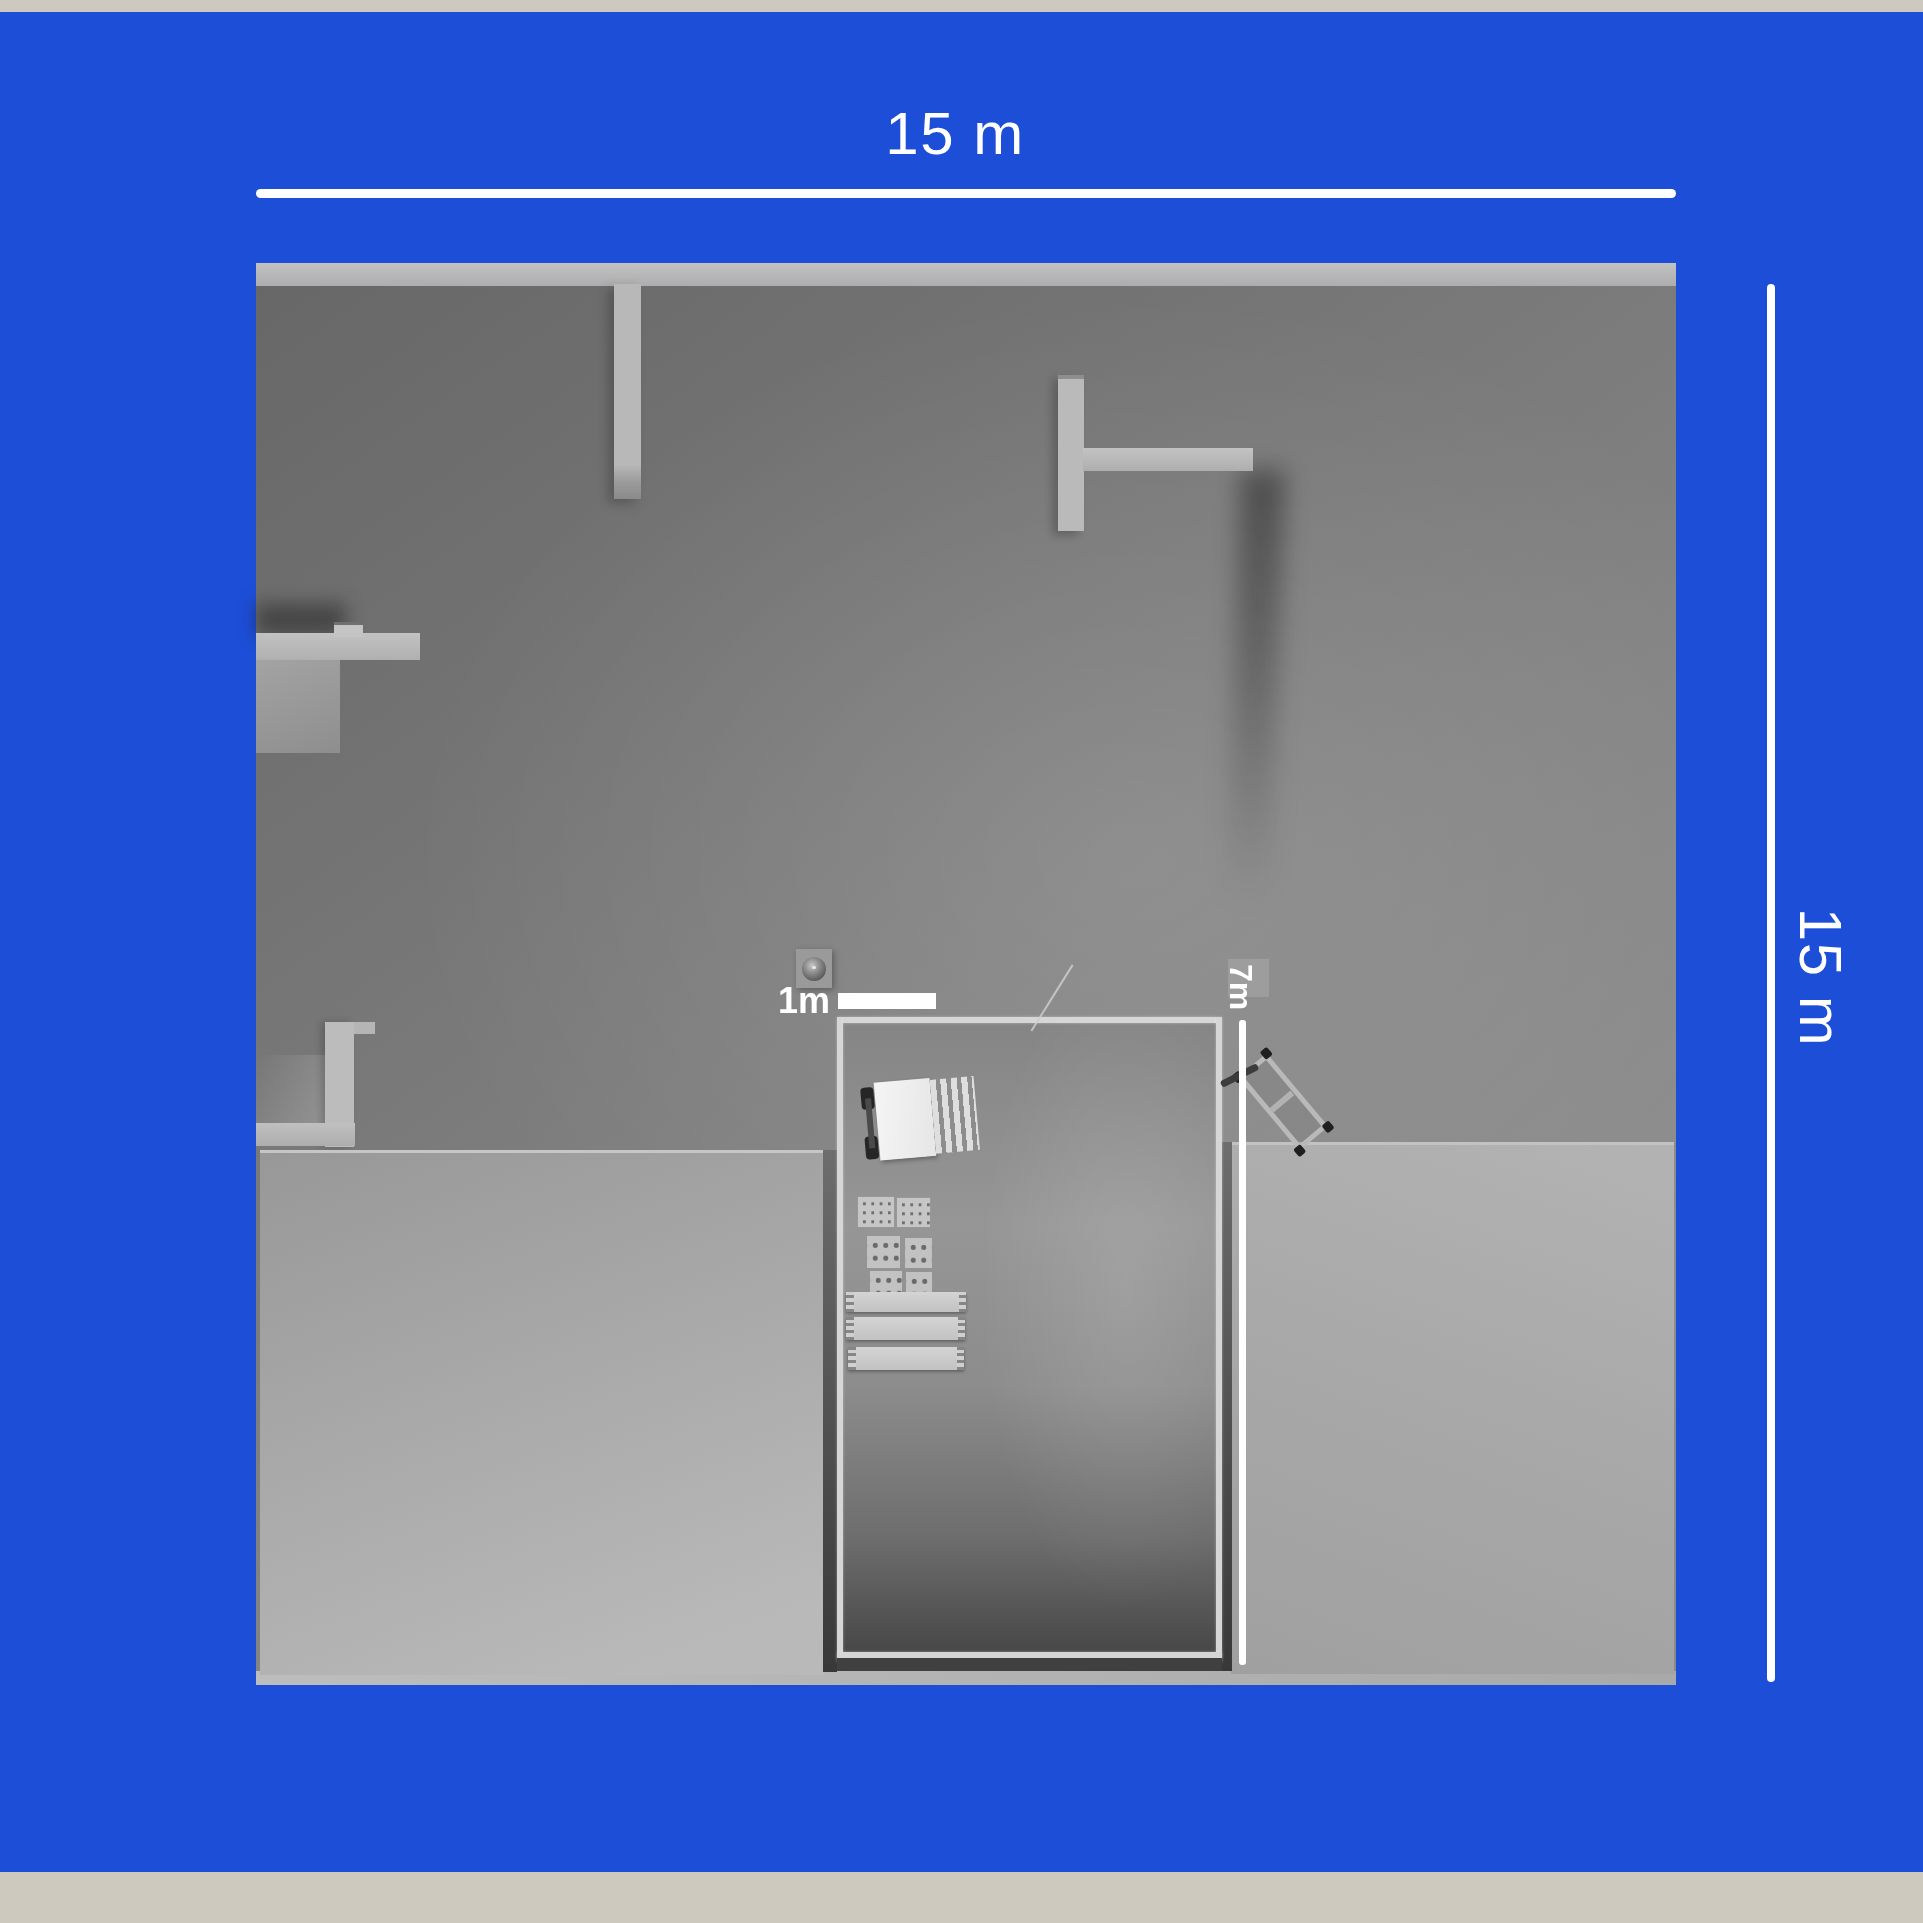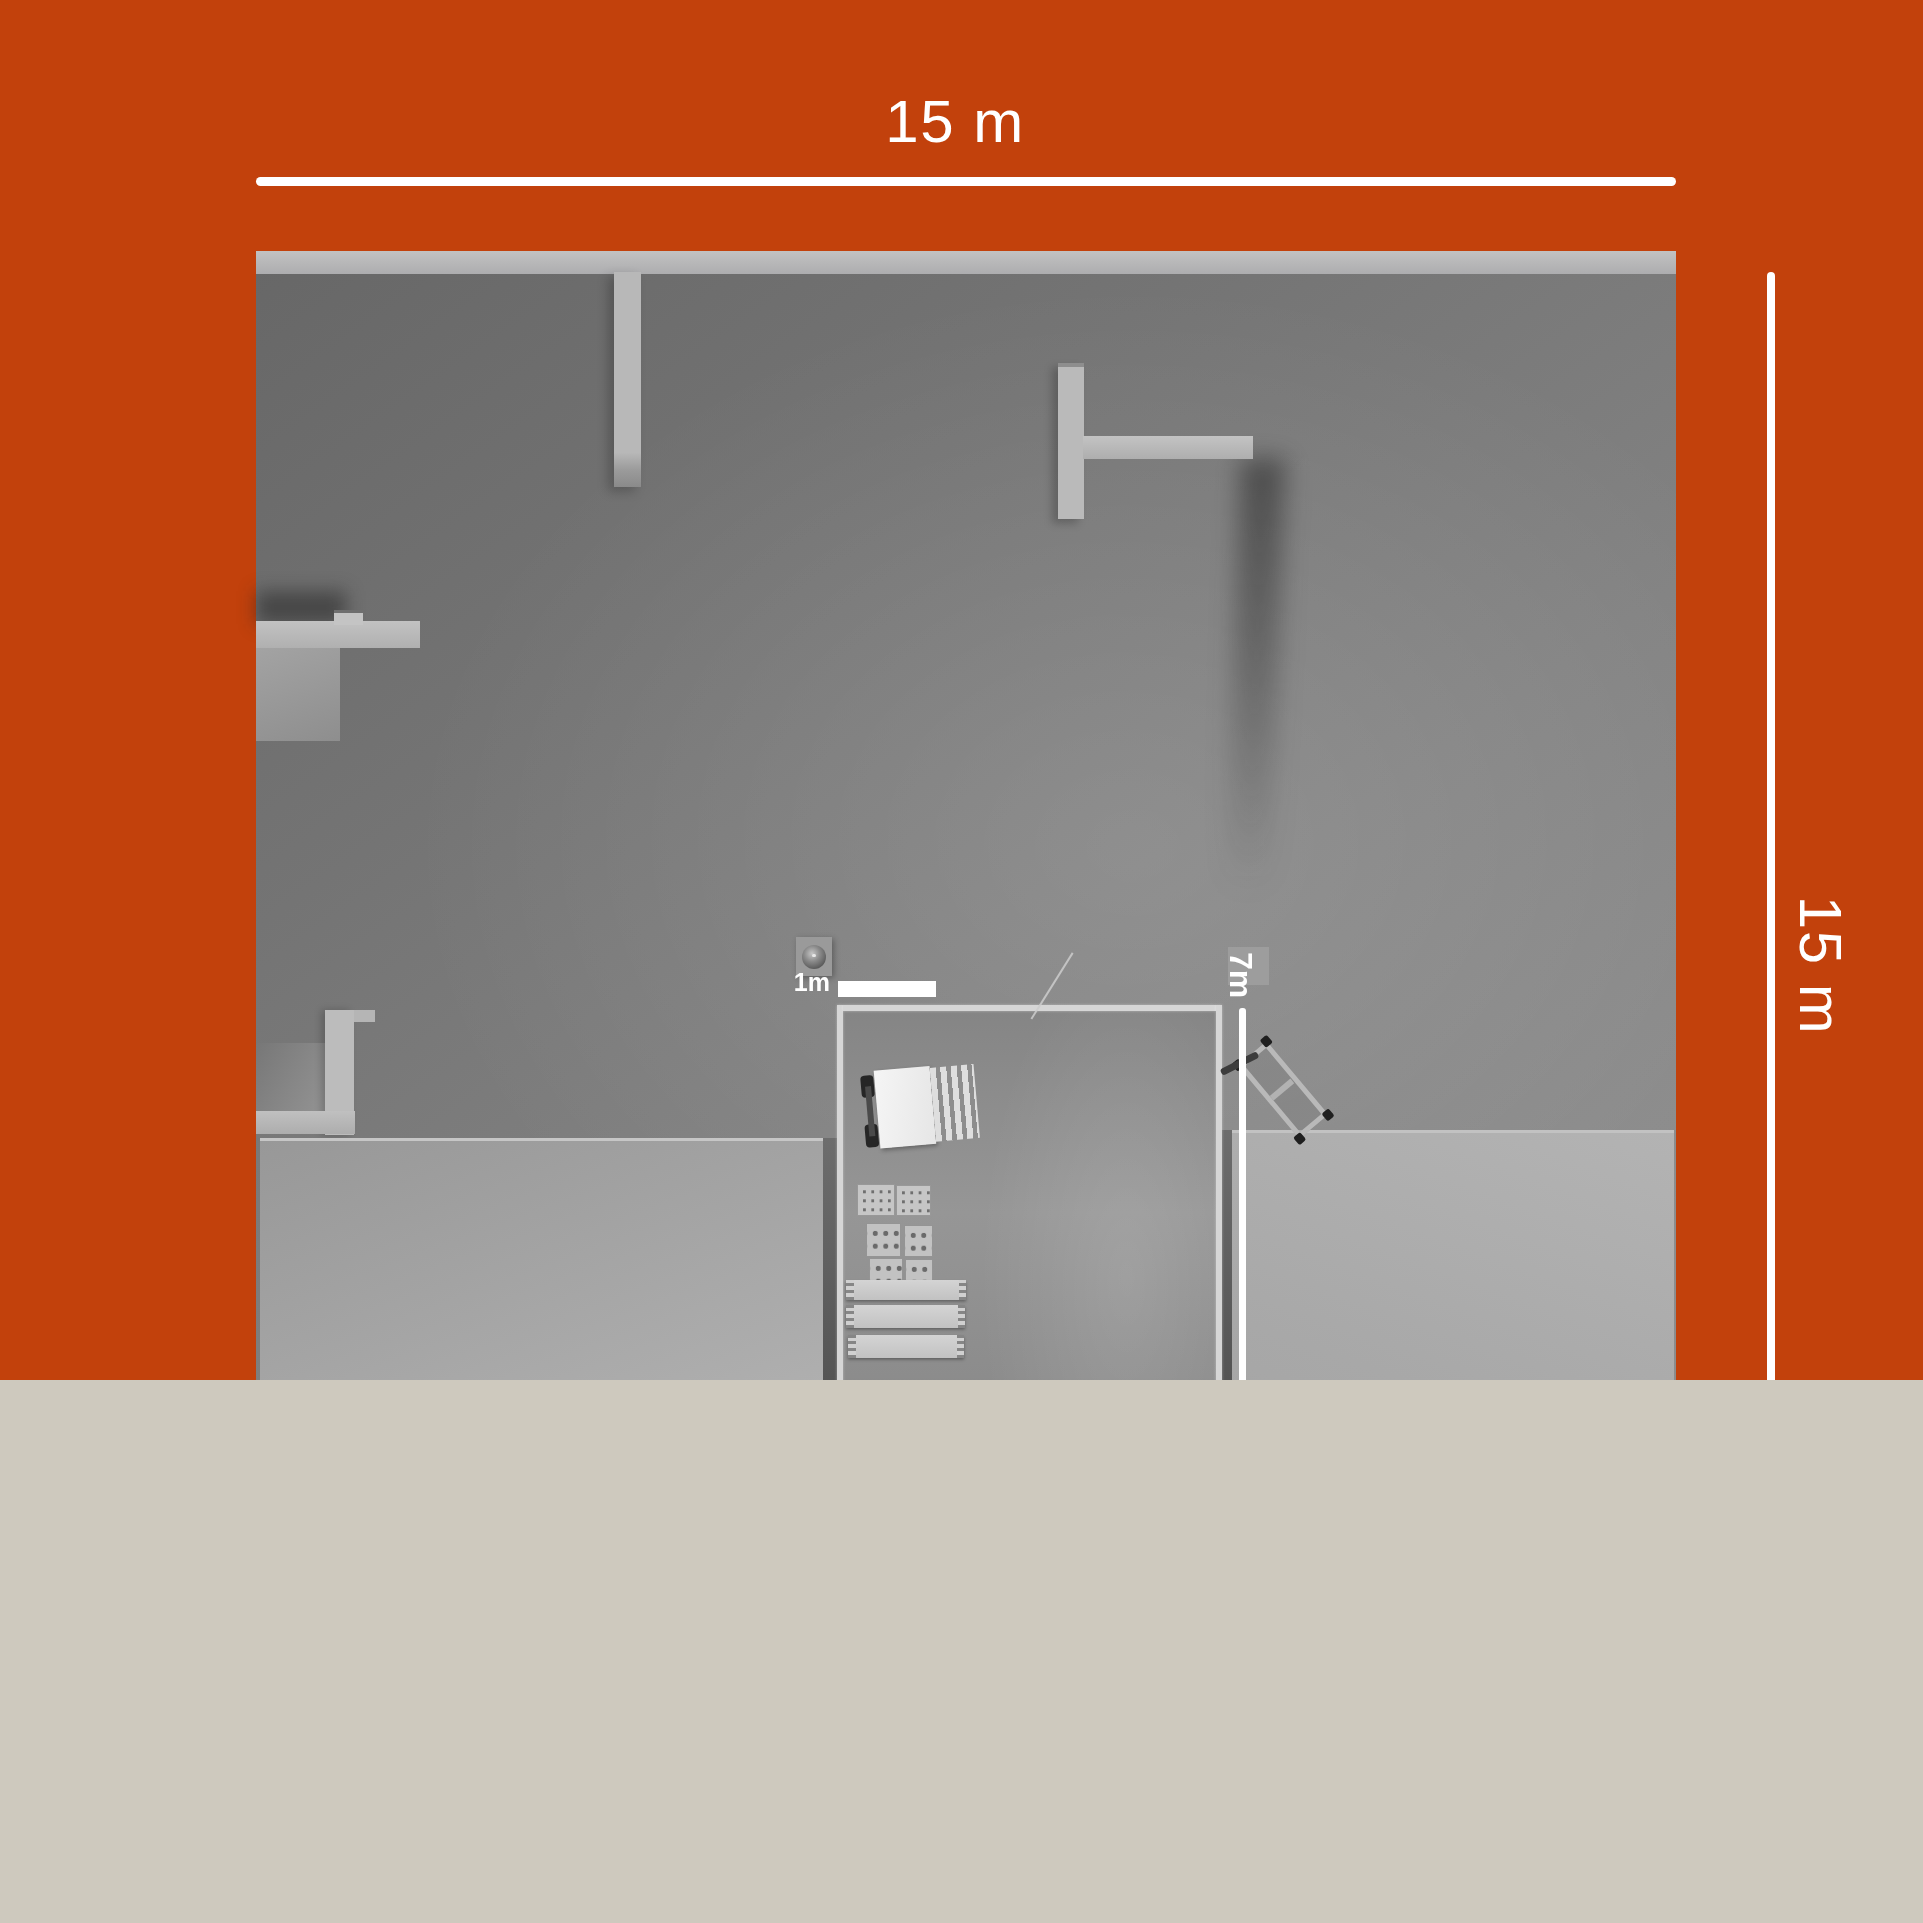--- a/index.html
+++ b/index.html
@@ -1,24 +1,24 @@
 <!DOCTYPE html>
 <html style="font-size:12px"><head>
 <meta charset="utf-8">
 <style>
   html,body{margin:0;padding:0;}
   body{background:#cec9be;font-family:"Liberation Sans",sans-serif;}
-  .canvas{position:relative;width:1924px;height:1380px;background:#c2410c;overflow:hidden;}
+  .canvas{position:relative;width:1924px;height:1860px;background:#1d4ed8;overflow:hidden;margin-top:12px;}
   .abs{position:absolute;}
 
   
   .dim-line{background:#ffffff;border-radius:4.5px;}
   .dim-label{color:#ffffff;font-size:60px;letter-spacing:1.5px;text-align:center;}
   .dim-label-rot{transform:rotate(90deg);}
-  .scale-label{color:#ffffff;font-size:25px;font-weight:bold;text-align:right;}
+  .scale-label{color:#ffffff;font-size:36px;font-weight:bold;text-align:right;}
   .meas-label{color:#ffffff;font-size:32px;font-weight:bold;text-align:center;transform:rotate(90deg);}
 
   
   .scene{left:256px;top:251px;width:1420px;height:1422px;
     background:
       radial-gradient(ellipse 1014px 789px at 62% 42%, rgba(255,255,255,0.12), rgba(255,255,255,0) 72%),
       linear-gradient(145deg,#676767 0%,#747474 28%,#828282 55%,#8d8d8d 82%,#8a8a8a 100%);}
   .wall-top{left:0;top:0;width:1420px;height:22.5px;background:linear-gradient(to bottom,#c2c2c2,#adadaf);}
   .wall-bottom{left:0;top:1408px;width:1420px;height:13.5px;background:linear-gradient(90deg,#bdbdbd,#a9a9a9);}
   .wall-stub{left:358px;top:21px;width:27px;height:215px;

